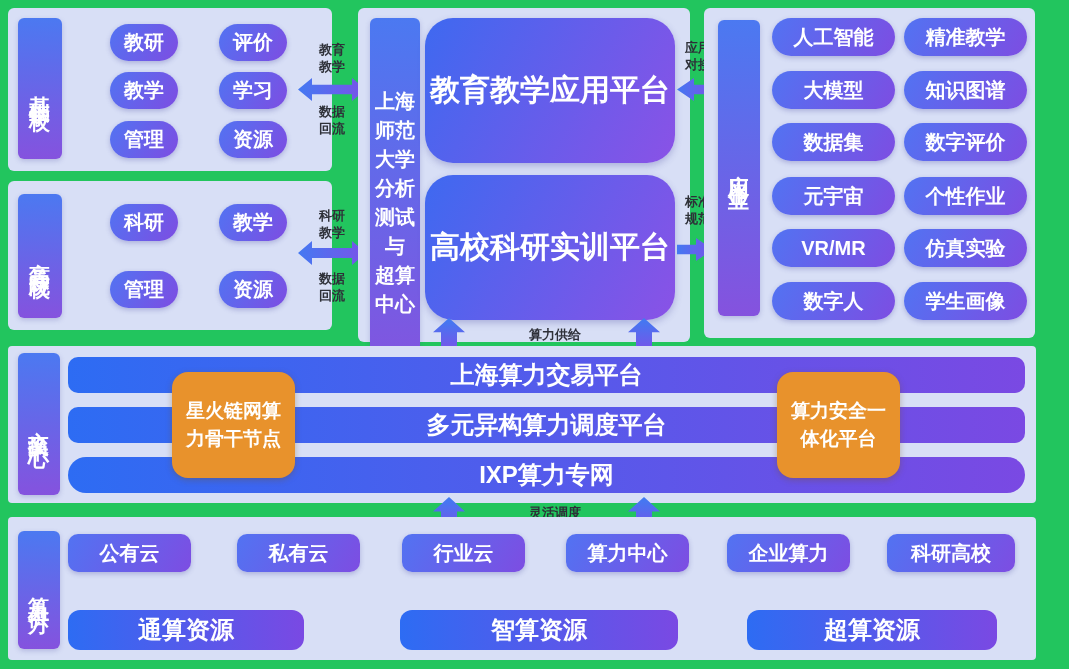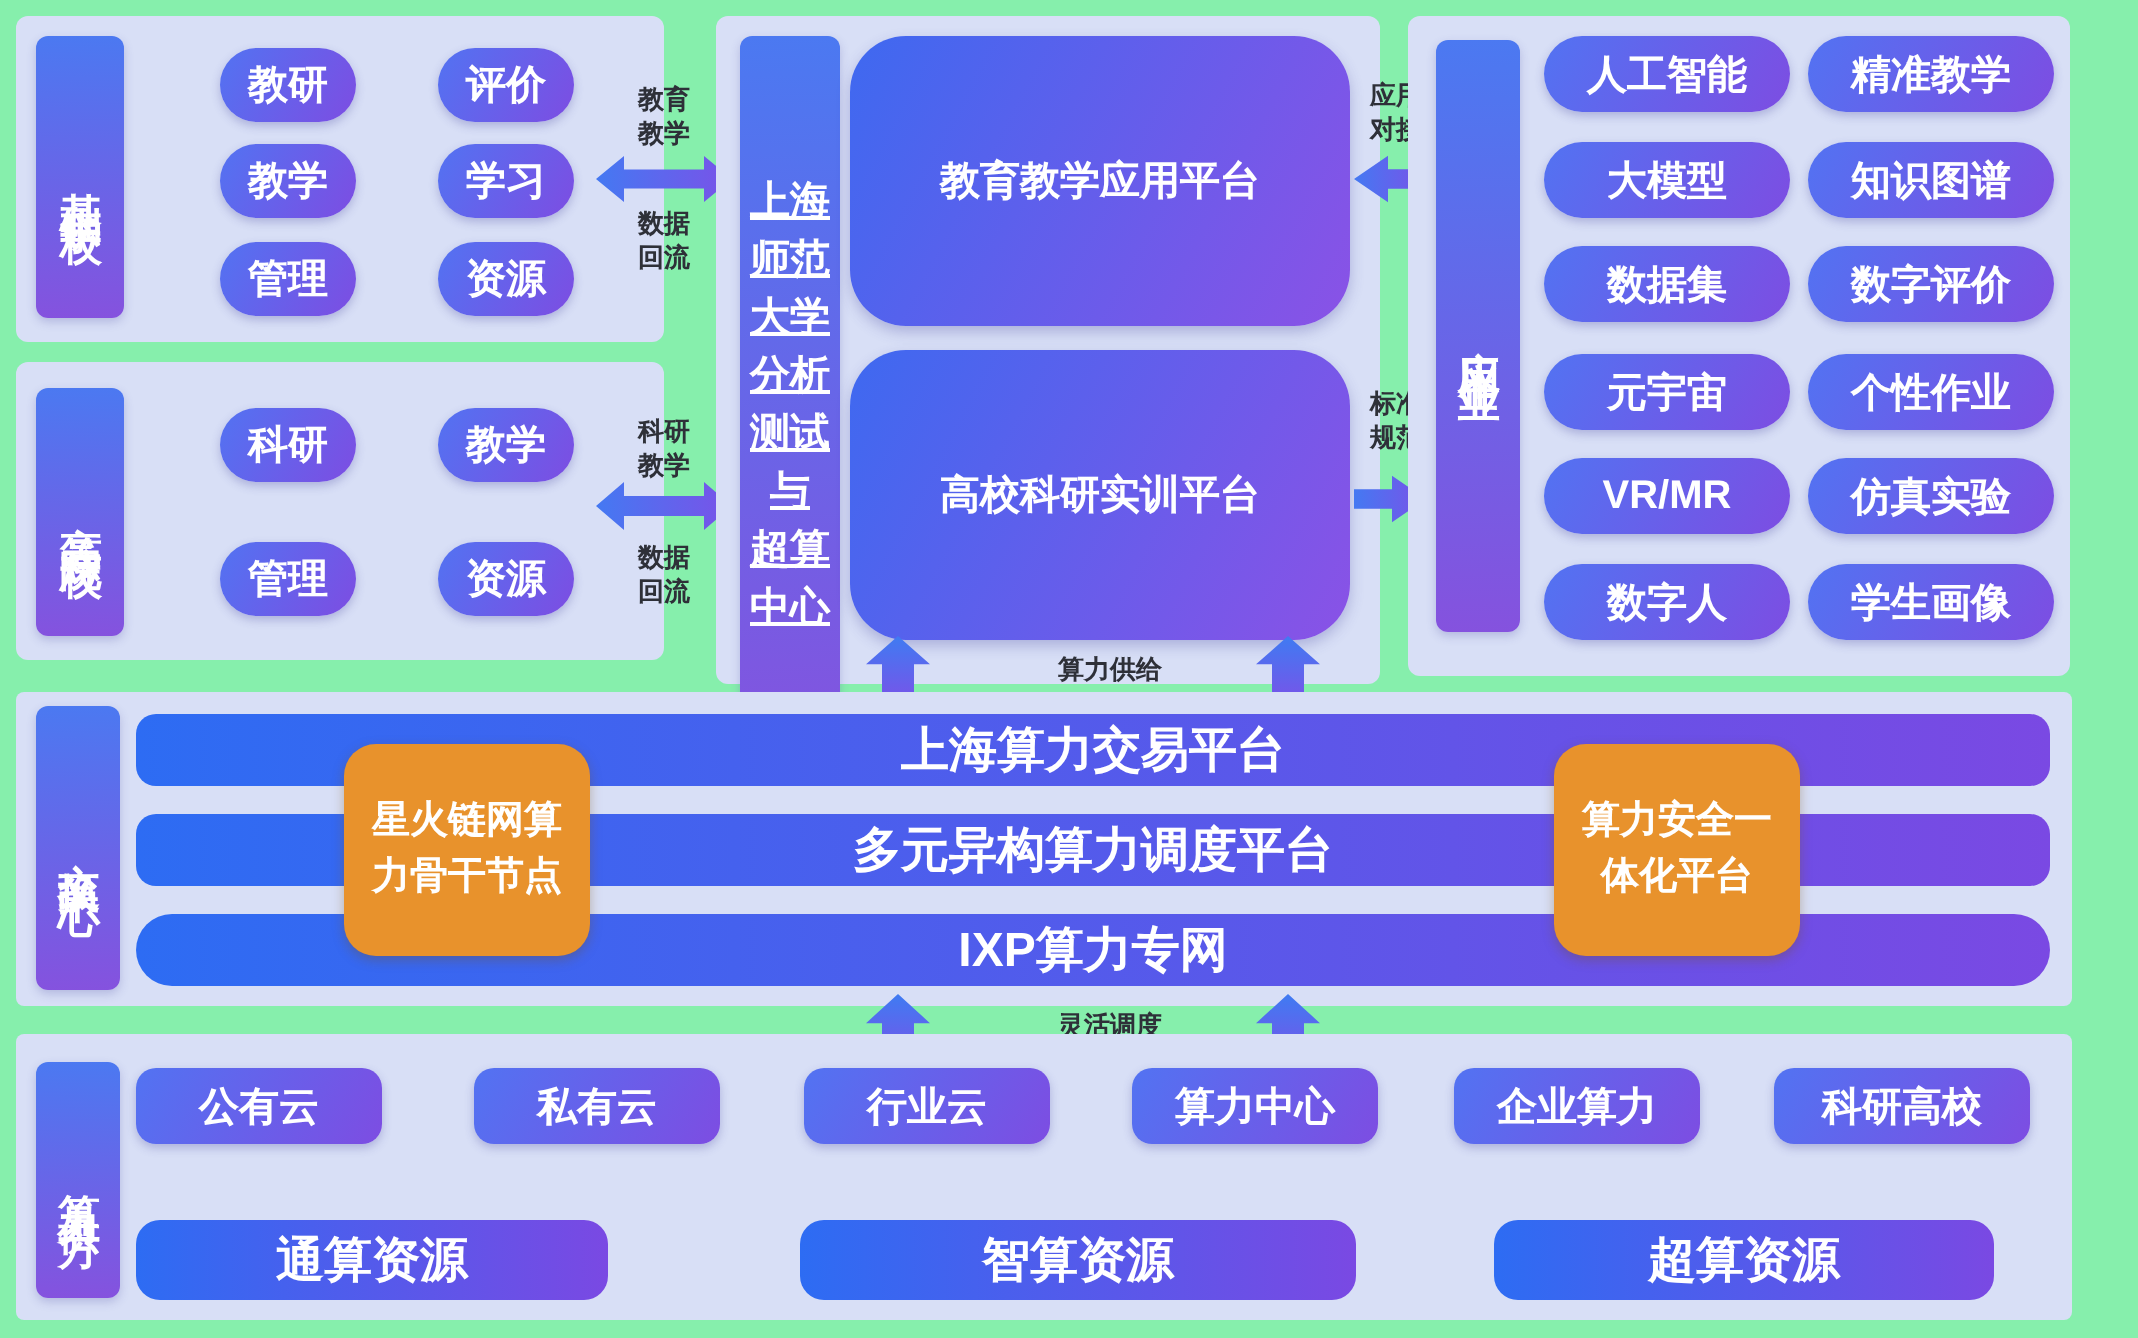--- a/index.html
+++ b/index.html
@@ -1,29 +1,29 @@
 <!DOCTYPE html>
 <html><head>
 <meta charset="utf-8">
 <style>
   html,body{margin:0;padding:0;background:#fff;}
-  #stage{position:relative;width:1069px;height:669px;background:#86efac;
+  #stage{position:relative;width:1069px;height:669px;background:#22c55e;
          font-family:"Liberation Sans",sans-serif;overflow:hidden;}
   .panel{position:absolute;background:#d8dff6;border-radius:6px;}
   .vbar{position:absolute;border-radius:6px;color:#fff;font-weight:700;
         background:linear-gradient(178deg,#4b79f1 0%,#8552de 100%);
         display:flex;align-items:center;justify-content:center;text-align:center;
         box-shadow:0 2px 5px rgba(70,70,160,.25);}
   .vtxt{writing-mode:vertical-lr;text-orientation:upright;letter-spacing:5px;font-size:21px;line-height:1;}
   .vwrap{font-size:20px;line-height:1.45;white-space:pre-line;font-weight:700;}
   .pill{position:absolute;display:flex;align-items:center;justify-content:center;
         color:#fff;font-weight:700;font-size:20px;border-radius:20px;
         background:linear-gradient(120deg,#5273f2 0%,#7d4de2 100%);
         box-shadow:0 2px 5px rgba(70,70,160,.3);}
-  .bigbox{position:absolute;border-radius:28px;color:#fff;font-size:20px;font-weight:700;
+  .bigbox{position:absolute;border-radius:28px;color:#fff;font-size:30px;font-weight:700;
         background:linear-gradient(118deg,#3e69f0 0%,#8a52e6 100%);
         display:flex;align-items:center;justify-content:center;
         box-shadow:0 3px 7px rgba(70,70,160,.3);}
   .hbar{position:absolute;border-radius:10px;color:#fff;font-size:24px;font-weight:700;
         background:linear-gradient(90deg,#2d6cf3 0%,#7a49e3 100%);
         display:flex;align-items:center;justify-content:center;}
   .orange{position:absolute;border-radius:16px;color:#fff;font-weight:700;font-size:19px;
         background:#e8922c;display:flex;align-items:center;justify-content:center;
         text-align:center;line-height:1.5;white-space:pre-line;
         box-shadow:0 2px 6px rgba(120,80,20,.35);}
@@ -86,21 +86,21 @@
 教学</div>
   <div class="arrow" style="left:297px;top:240px;width:70px;height:26px;">
     <svg viewBox="0 0 70 26" preserveAspectRatio="none">
         <path fill="url(#gradH)" d="M1 13 L15 1 V8 H55 V1 L69 13 L55 25 V18 H15 V25 Z"></path>
       </svg>
   </div>
   <div class="slabel" style="left:302px;top:271px;width:60px;">数据
 回流</div>
 
   <div class="panel" style="left:358px;top:8px;width:332px;height:334px;"></div>
-  <div class="vbar" style="left:370px;top:18px;width:50px;height:370px;text-decoration:underline;">
+  <div class="vbar" style="left:370px;top:18px;width:50px;height:370px;">
     <span class="vwrap">上海
 师范
 大学
 分析
 测试
 与
 超算
 中心</span>
   </div>
   <div class="bigbox" style="left:425px;top:18px;width:250px;height:145px;">教育教学应用平台</div>

